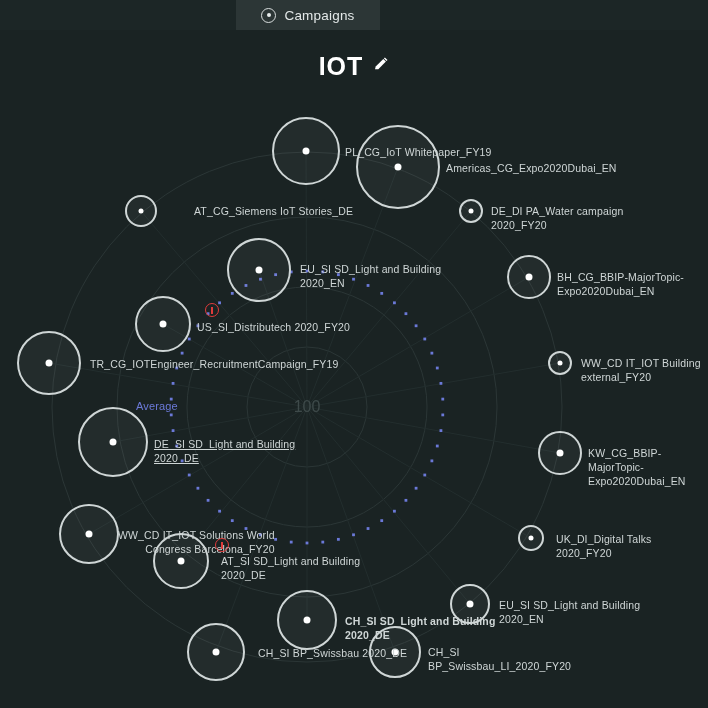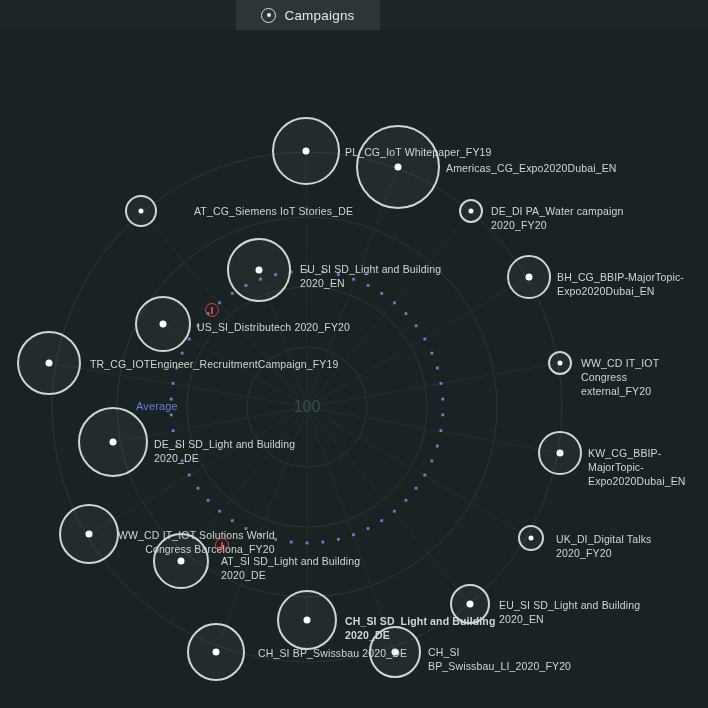--- a/index.html
+++ b/index.html
@@ -126,20 +126,29 @@
 
   <div class="topbar">
     <div class="tab-pill">
       <span class="tab-icon">
           <i></i>
         </span>
       <span class="tab-label">Campaigns</span>
     </div>
   </div>
 
+  <div class="title-wrap">
+    <span class="title-text">IOT</span>
+    <span class="pencil">
+      <svg width="17" height="17" viewBox="0 0 17 17">
+        <path d="M3 13.2 L3.7 10.6 L11.3 3 L13.9 5.6 L6.3 13.2 Z" fill="#ffffff"></path>
+        <path d="M11.9 2.4 L12.9 1.4 L15.5 4 L14.5 5 Z" fill="#ffffff"></path>
+      </svg>
+    </span>
+  </div>
 
   <div class="chart">
     <svg id="chart-svg" width="708" height="708">
         <circle cx="307" cy="407" r="60" fill="none" stroke="#2b3636" stroke-width="1"></circle>
         <circle cx="307" cy="407" r="120" fill="none" stroke="#2b3636" stroke-width="1"></circle>
         <circle cx="307" cy="407" r="190" fill="none" stroke="#2b3636" stroke-width="1"></circle>
         <circle cx="307" cy="407" r="255" fill="none" stroke="#2b3636" stroke-width="1"></circle>
         <line x1="307" y1="407" x2="306" y2="151" stroke="#232e2e" stroke-width="1"></line>
         <line x1="307" y1="407" x2="398" y2="167" stroke="#232e2e" stroke-width="1"></line>
         <line x1="307" y1="407" x2="141" y2="211" stroke="#232e2e" stroke-width="1"></line>
@@ -278,23 +287,23 @@
         <div class="nlabel" style="left: 446px; top: 161px;">Americas_CG_Expo2020Dubai_EN</div>
         <div class="nlabel" style="left: 168px; top: 204px; margin-left: 26px;">AT_CG_Siemens IoT Stories_DE</div>
         <div class="nlabel" style="left: 491px; top: 204px;">DE_DI PA_Water campaign
 2020_FY20</div>
         <div class="nlabel" style="left: 300px; top: 262px;">EU_SI SD_Light and Building
 2020_EN</div>
         <div class="nlabel" style="left: 557px; top: 270px;">BH_CG_BBIP-MajorTopic-
 Expo2020Dubai_EN</div>
         <div class="nlabel" style="left: 197px; top: 320px;">US_SI_Distributech 2020_FY20</div>
         <div class="nlabel" style="left: 90px; top: 357px;">TR_CG_IOTEngineer_RecruitmentCampaign_FY19</div>
-        <div class="nlabel" style="left: 581px; top: 356px;">WW_CD IT_IOT Congress
+        <div class="nlabel" style="left: 581px; top: 356px;">WW_CD IT_IOT Building
 external_FY20</div>
-        <div class="nlabel" style="left: 154px; top: 437px;">DE_SI SD_Light and Building
+        <div class="nlabel" style="left: 154px; top: 437px; text-decoration: underline;">DE_SI SD_Light and Building
 2020_DE</div>
         <div class="nlabel" style="left: 588px; top: 446px;">KW_CG_BBIP-MajorTopic-
 Expo2020Dubai_EN</div>
         <div class="nlabel" style="left: 118px; top: 528px; text-align: right;">WW_CD IT_IOT Solutions World
 Congress Barcelona_FY20</div>
         <div class="nlabel" style="left: 556px; top: 532px;">UK_DI_Digital Talks 2020_FY20</div>
         <div class="nlabel" style="left: 221px; top: 554px;">AT_SI SD_Light and Building
 2020_DE</div>
         <div class="nlabel" style="left: 499px; top: 598px;">EU_SI SD_Light and Building
 2020_EN</div>

